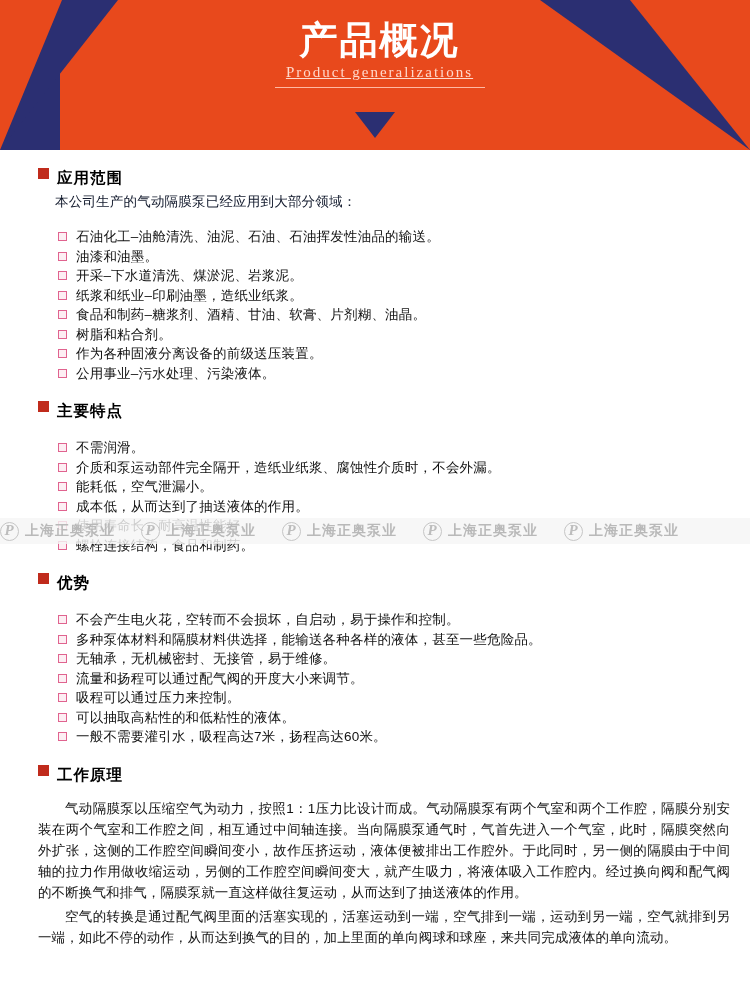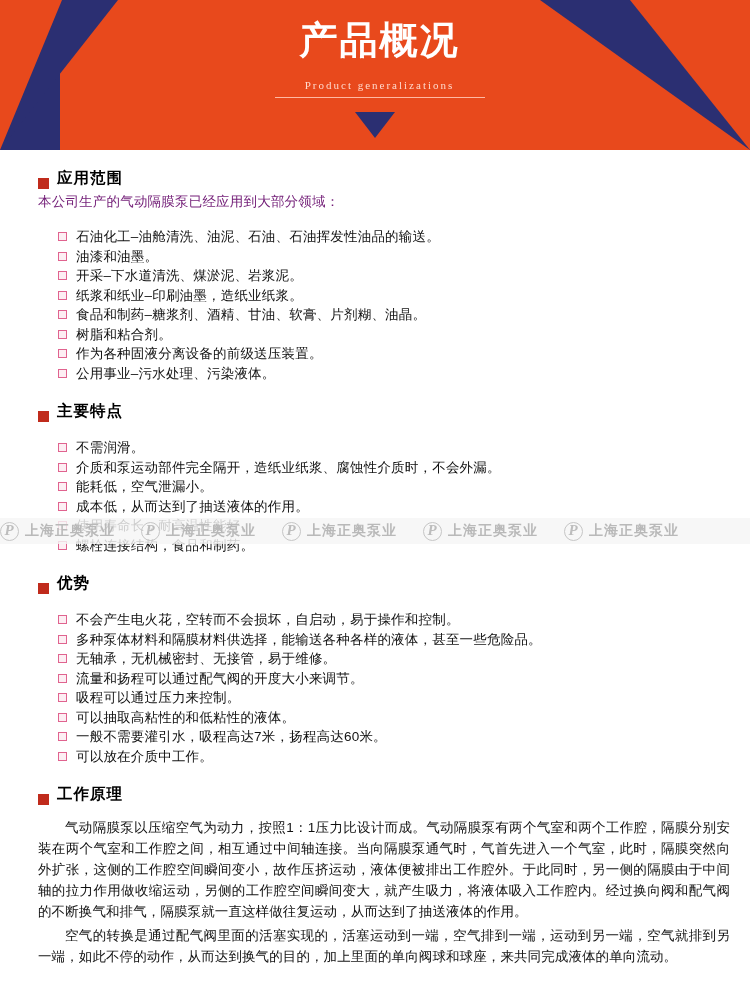--- a/index.html
+++ b/index.html
@@ -77,26 +77,27 @@
   .title-cn {
     font-size: 38px;
     font-weight: bold;
     color: #ffffff;
     letter-spacing: 2px;
     line-height: 44px;
     text-align: center;
     font-family: "Liberation Sans", sans-serif;
   }
   .title-en {
-    font-size: 11px;
+    font-size: 15px;
     color: #ffd9cc;
     letter-spacing: 2px;
     text-align: center;
-    margin-top: 17px;
+    margin-top: 2px;
     font-family: "Liberation Serif", serif;
+    text-decoration: underline;
   }
   .title-rule {
     width: 210px;
     height: 1px;
     background: #ffb9a3;
     margin: 6px auto 0 auto;
   }
   .arrow-down {
     position: absolute;
     left: 355px;
@@ -110,40 +111,40 @@
 
   
   .content {
     position: relative;
     padding: 10px 20px 0 38px;
     box-sizing: border-box;
     width: 750px;
   }
   .section-head {
     display: flex;
-    align-items: flex-end;
+    align-items: flex-start;
     margin: 8px 0 4px 0;
   }
   .section-head .sq {
     width: 11px;
     height: 11px;
     background: #c02b1c;
     margin-right: 8px;
     flex: 0 0 auto;
   }
   .section-title {
     font-size: 15.5px;
     font-weight: bold;
     color: #000000;
     letter-spacing: 1px;
   }
   .lead {
     font-size: 13.5px;
-    color: #701a75;
-    margin: 2px 0 3px 0;
+    color: #0f172a;
+    margin: 2px 0 3px 17px;
     letter-spacing: 0.2px;
   }
   ul.bullets {
     list-style: none;
     margin: 16px;
     padding: 0 0 2px 0;
   }
   ul.bullets li {
     position: relative;
     padding-left: 22px;
@@ -269,21 +270,20 @@
       <div class="section-title">优势</div>
     </div>
     <ul class="bullets">
       <li><span class="marker"></span><span>不会产生电火花，空转而不会损坏，自启动，易于操作和控制。</span></li>
       <li><span class="marker"></span><span>多种泵体材料和隔膜材料供选择，能输送各种各样的液体，甚至一些危险品。</span></li>
       <li><span class="marker"></span><span>无轴承，无机械密封、无接管，易于维修。</span></li>
       <li><span class="marker"></span><span>流量和扬程可以通过配气阀的开度大小来调节。</span></li>
       <li><span class="marker"></span><span>吸程可以通过压力来控制。</span></li>
       <li><span class="marker"></span><span>可以抽取高粘性的和低粘性的液体。</span></li>
       <li><span class="marker"></span><span>一般不需要灌引水，吸程高达7米，扬程高达60米。</span></li>
-      <li><span class="marker"></span><span>可以放在介质中工作。</span></li>
     </ul>
   </div>
 
   <div class="section">
     <div class="section-head">
       <div class="sq"></div>
       <div class="section-title">工作原理</div>
     </div>
     <div class="para first">气动隔膜泵以压缩空气为动力，按照1：1压力比设计而成。气动隔膜泵有两个气室和两个工作腔，隔膜分别安装在两个气室和工作腔之间，相互通过中间轴连接。当向隔膜泵通气时，气首先进入一个气室，此时，隔膜突然向外扩张，这侧的工作腔空间瞬间变小，故作压挤运动，液体便被排出工作腔外。于此同时，另一侧的隔膜由于中间轴的拉力作用做收缩运动，另侧的工作腔空间瞬间变大，就产生吸力，将液体吸入工作腔内。经过换向阀和配气阀的不断换气和排气，隔膜泵就一直这样做往复运动，从而达到了抽送液体的作用。</div>
     <div class="para">空气的转换是通过配气阀里面的活塞实现的，活塞运动到一端，空气排到一端，运动到另一端，空气就排到另一端，如此不停的动作，从而达到换气的目的，加上里面的单向阀球和球座，来共同完成液体的单向流动。</div>

